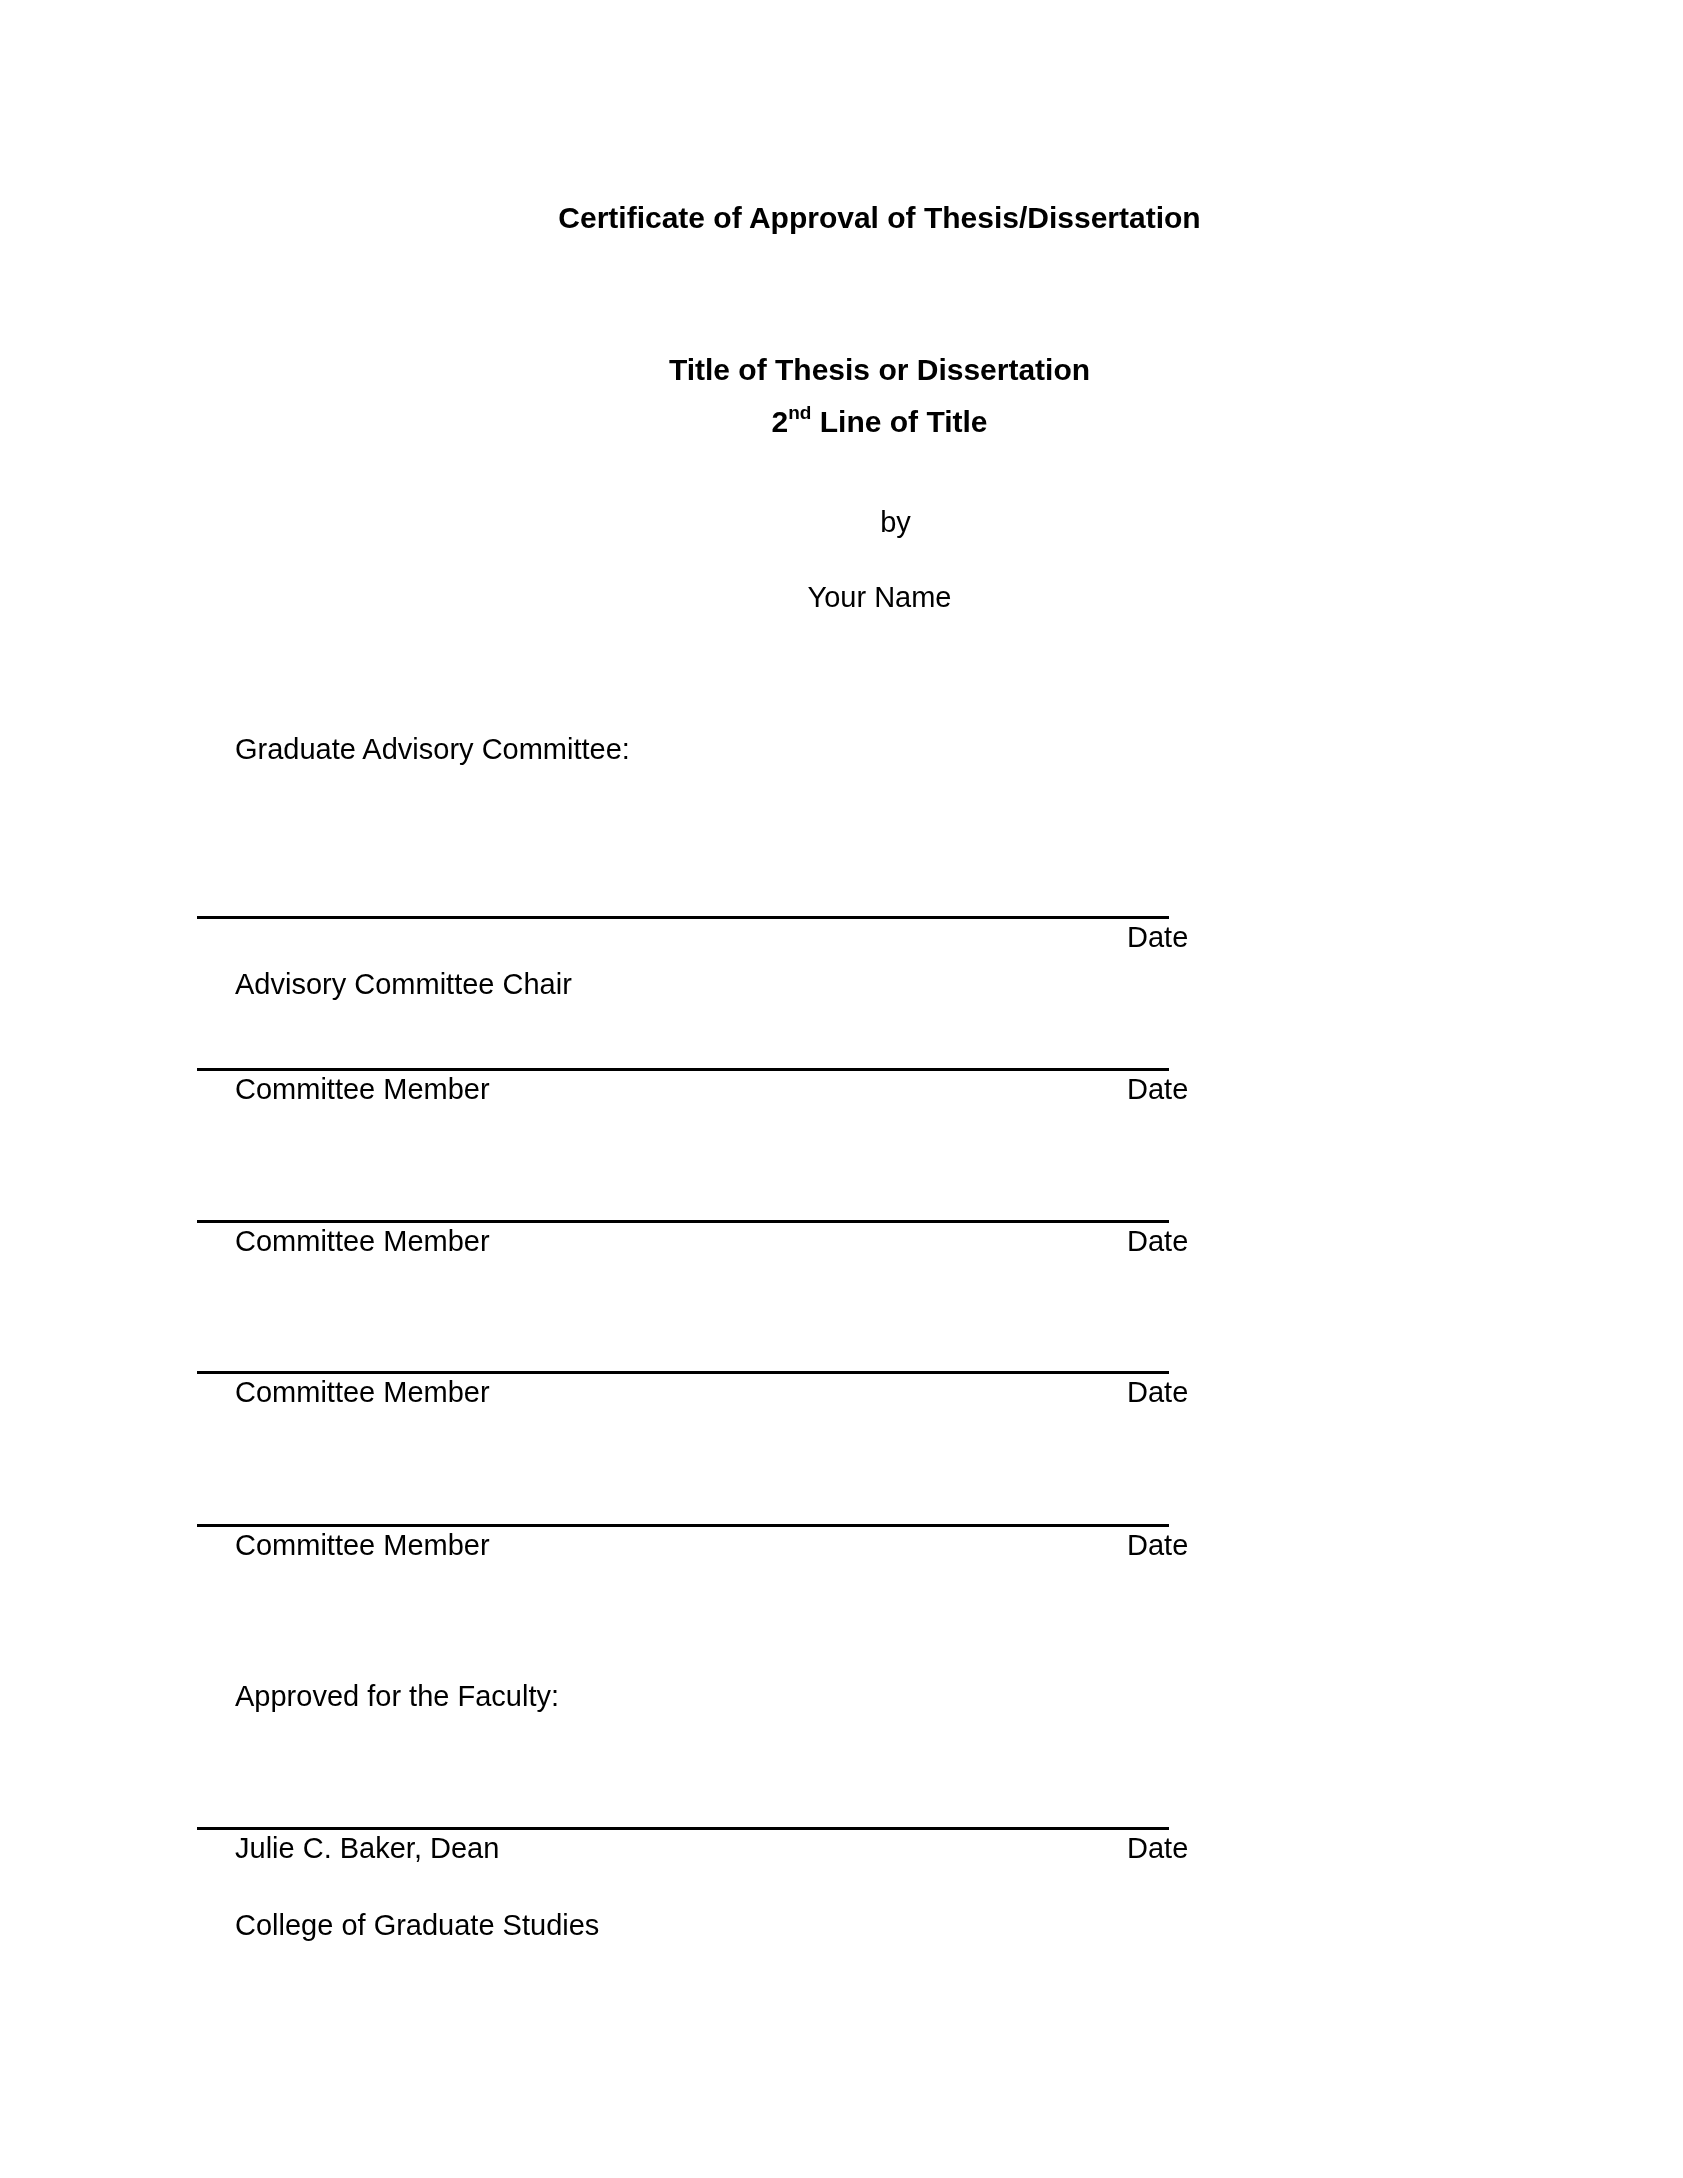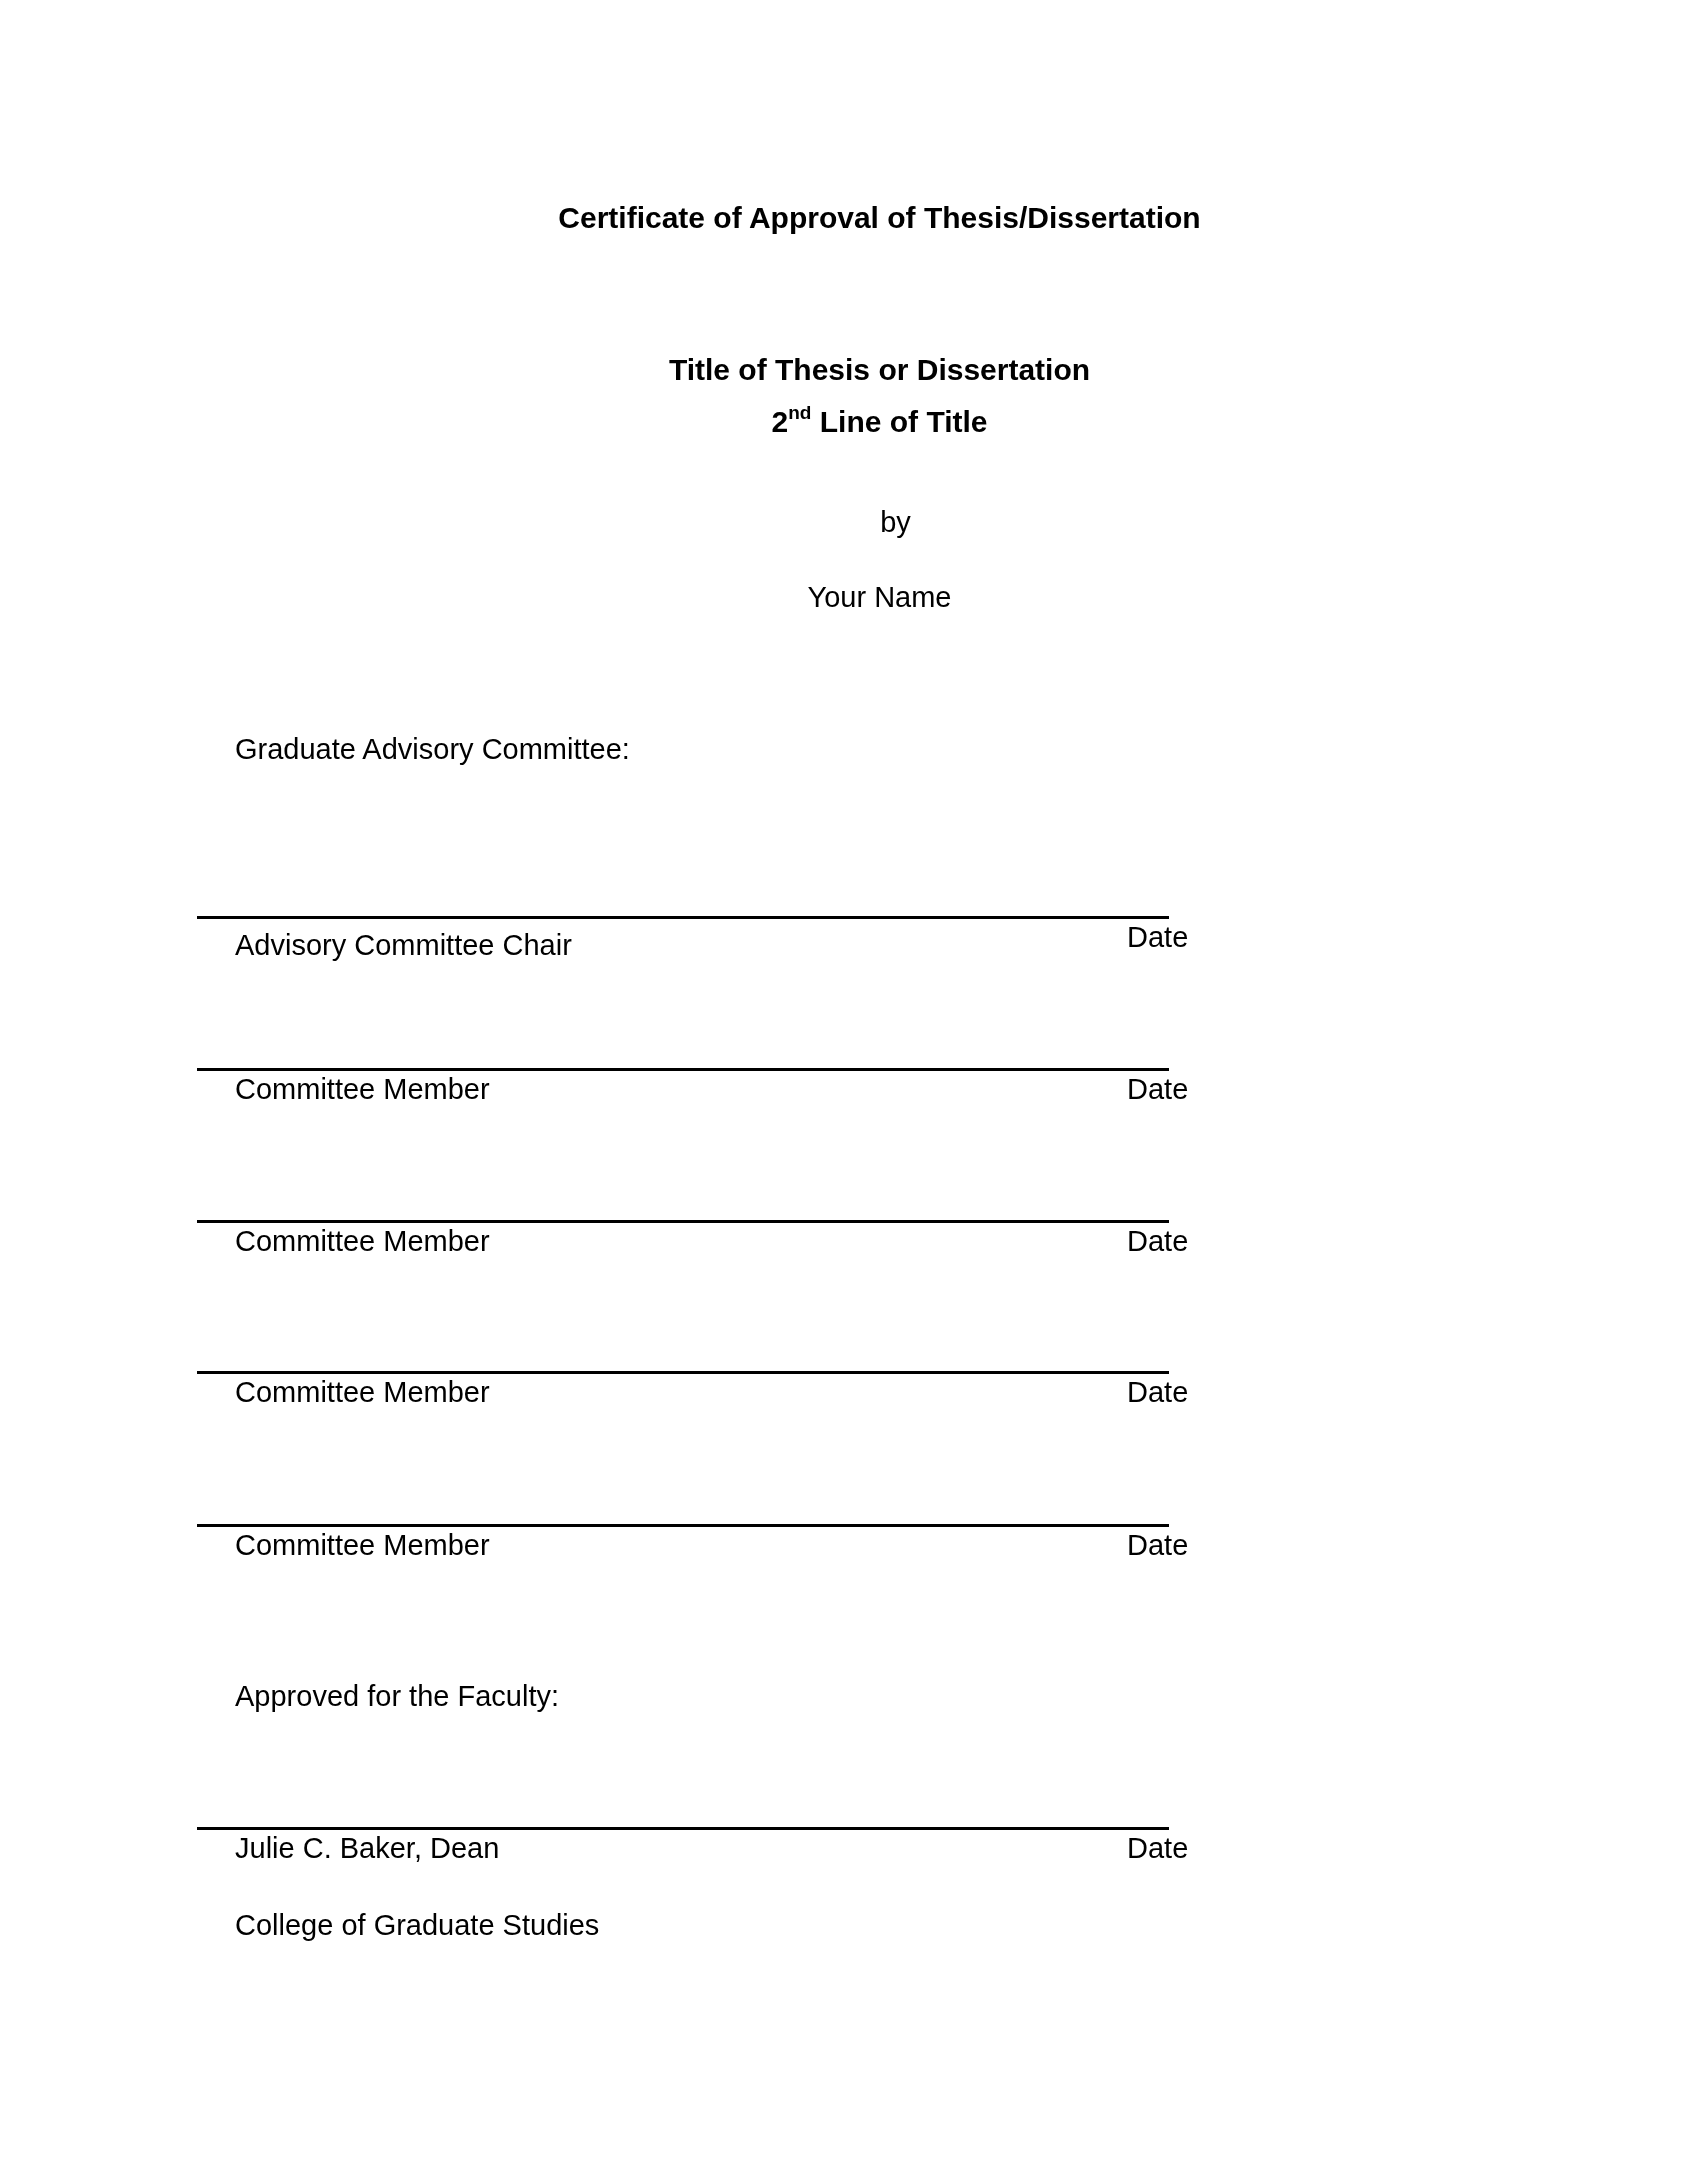--- a/index.html
+++ b/index.html
@@ -27,21 +27,21 @@
   <div class="abs center bold h" style="top:405px;"><span>2</span><sup>nd</sup><span style="white-space:pre;"> Line of Title</span></div>
 
   <div class="abs center t" style="top:505px;padding-left:16px;">by</div>
 
   <div class="abs center t" style="top:580px;">Your Name</div>
 
   <div class="abs t" style="left:197px; top:732px;">Graduate Advisory Committee:</div>
 
   <div>
     <div class="rule" style="top:916px;"></div>
-    <div class="abs t sig-label" style="top:928px;text-align:right;">Advisory Committee Chair</div>
+    <div class="abs t sig-label" style="top:967px;text-align:right;">Advisory Committee Chair</div>
     <div class="abs t sig-date" style="top:920px;">Date</div>
   </div>
 
   <div>
     <div class="rule" style="top:1068px;"></div>
     <div class="abs t sig-label" style="top:1072px;">Committee Member</div>
     <div class="abs t sig-date" style="top:1072px;">Date</div>
   </div>
 
   <div>

